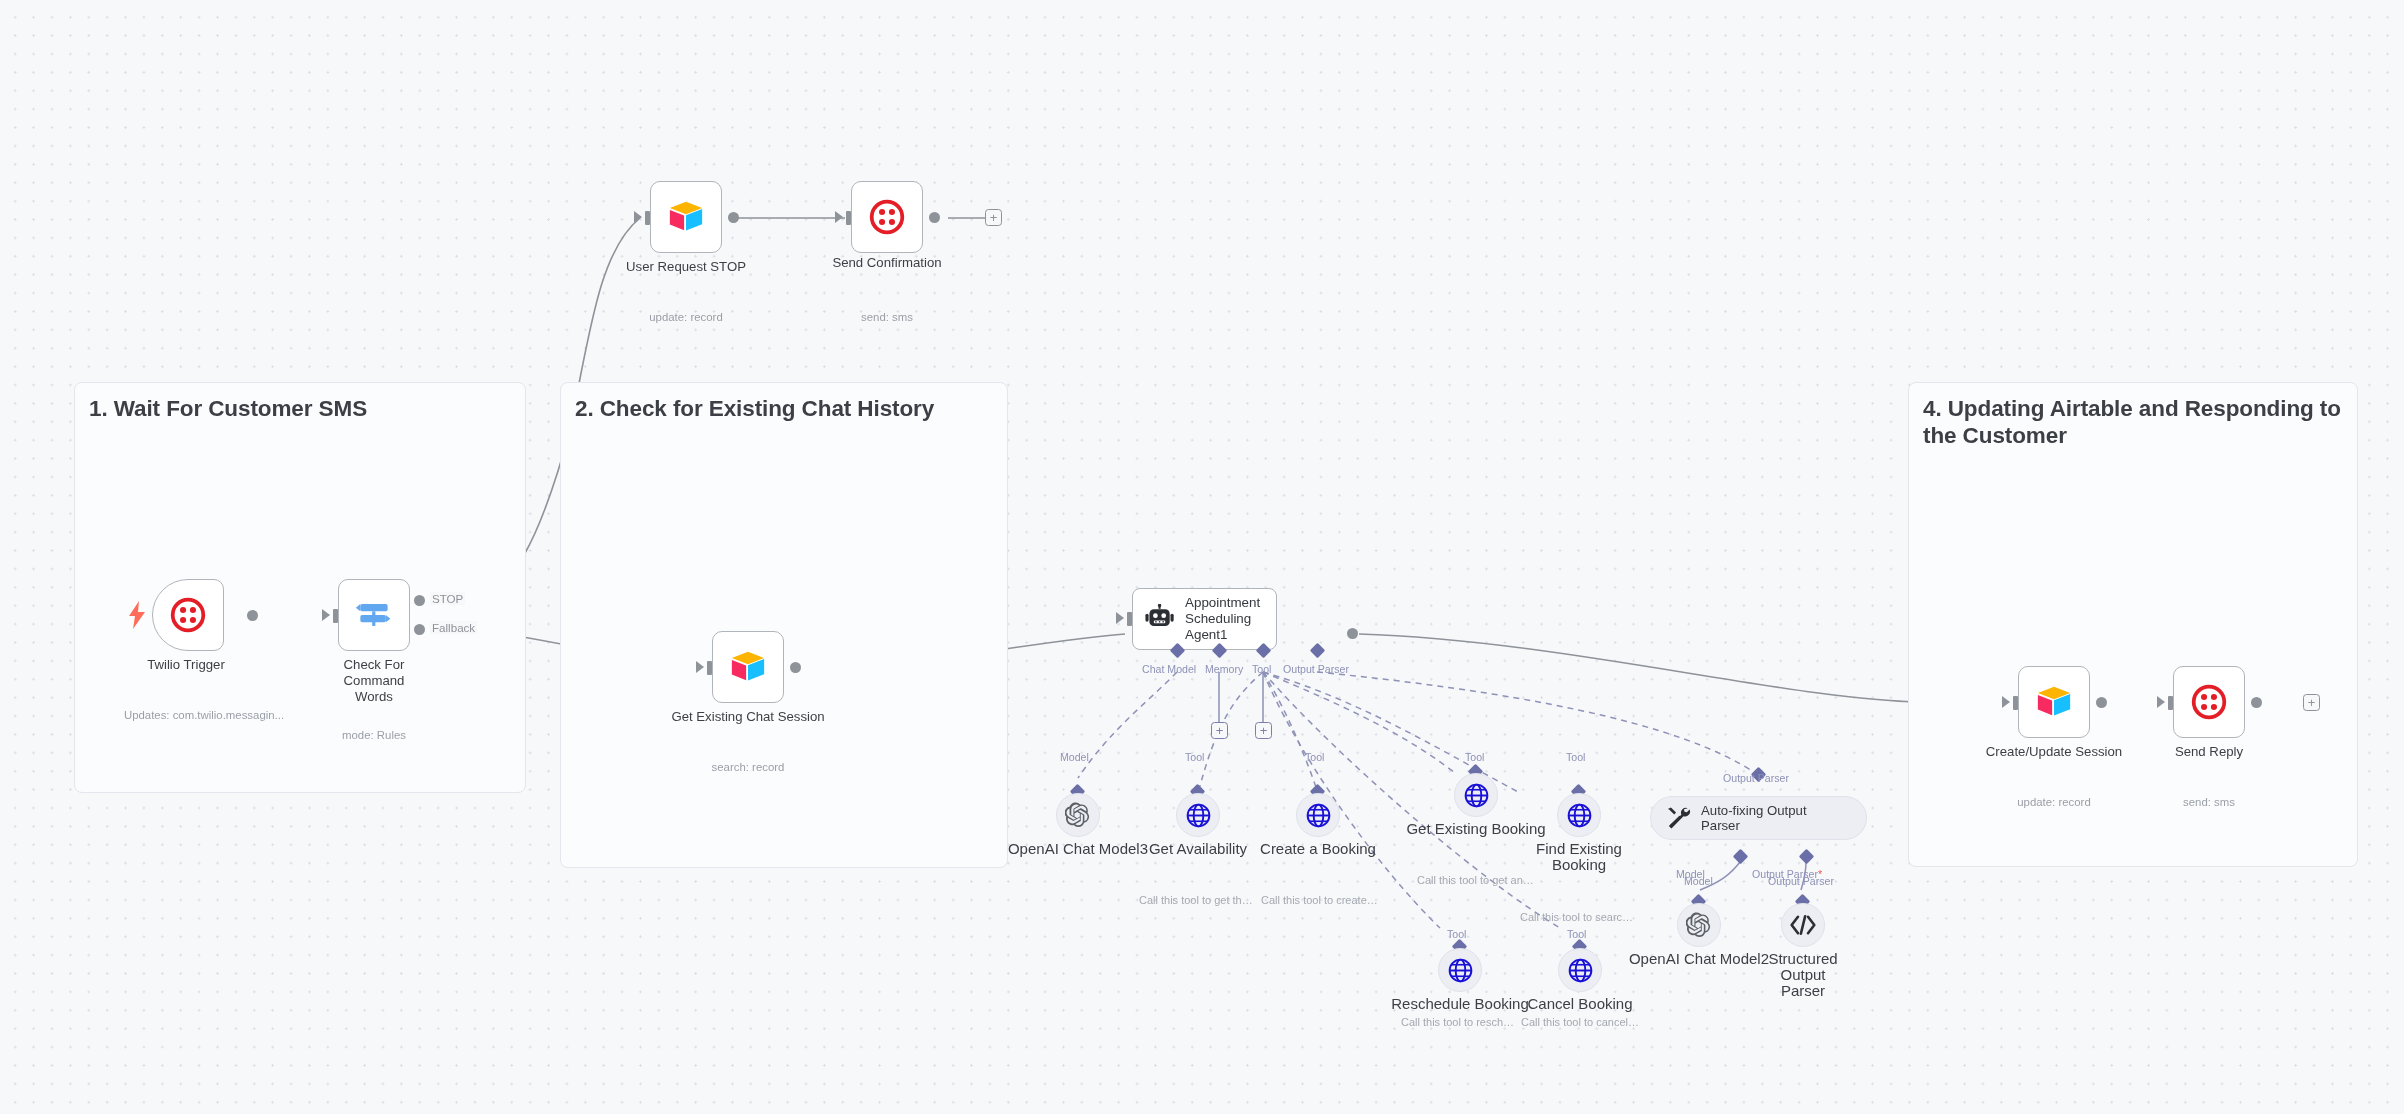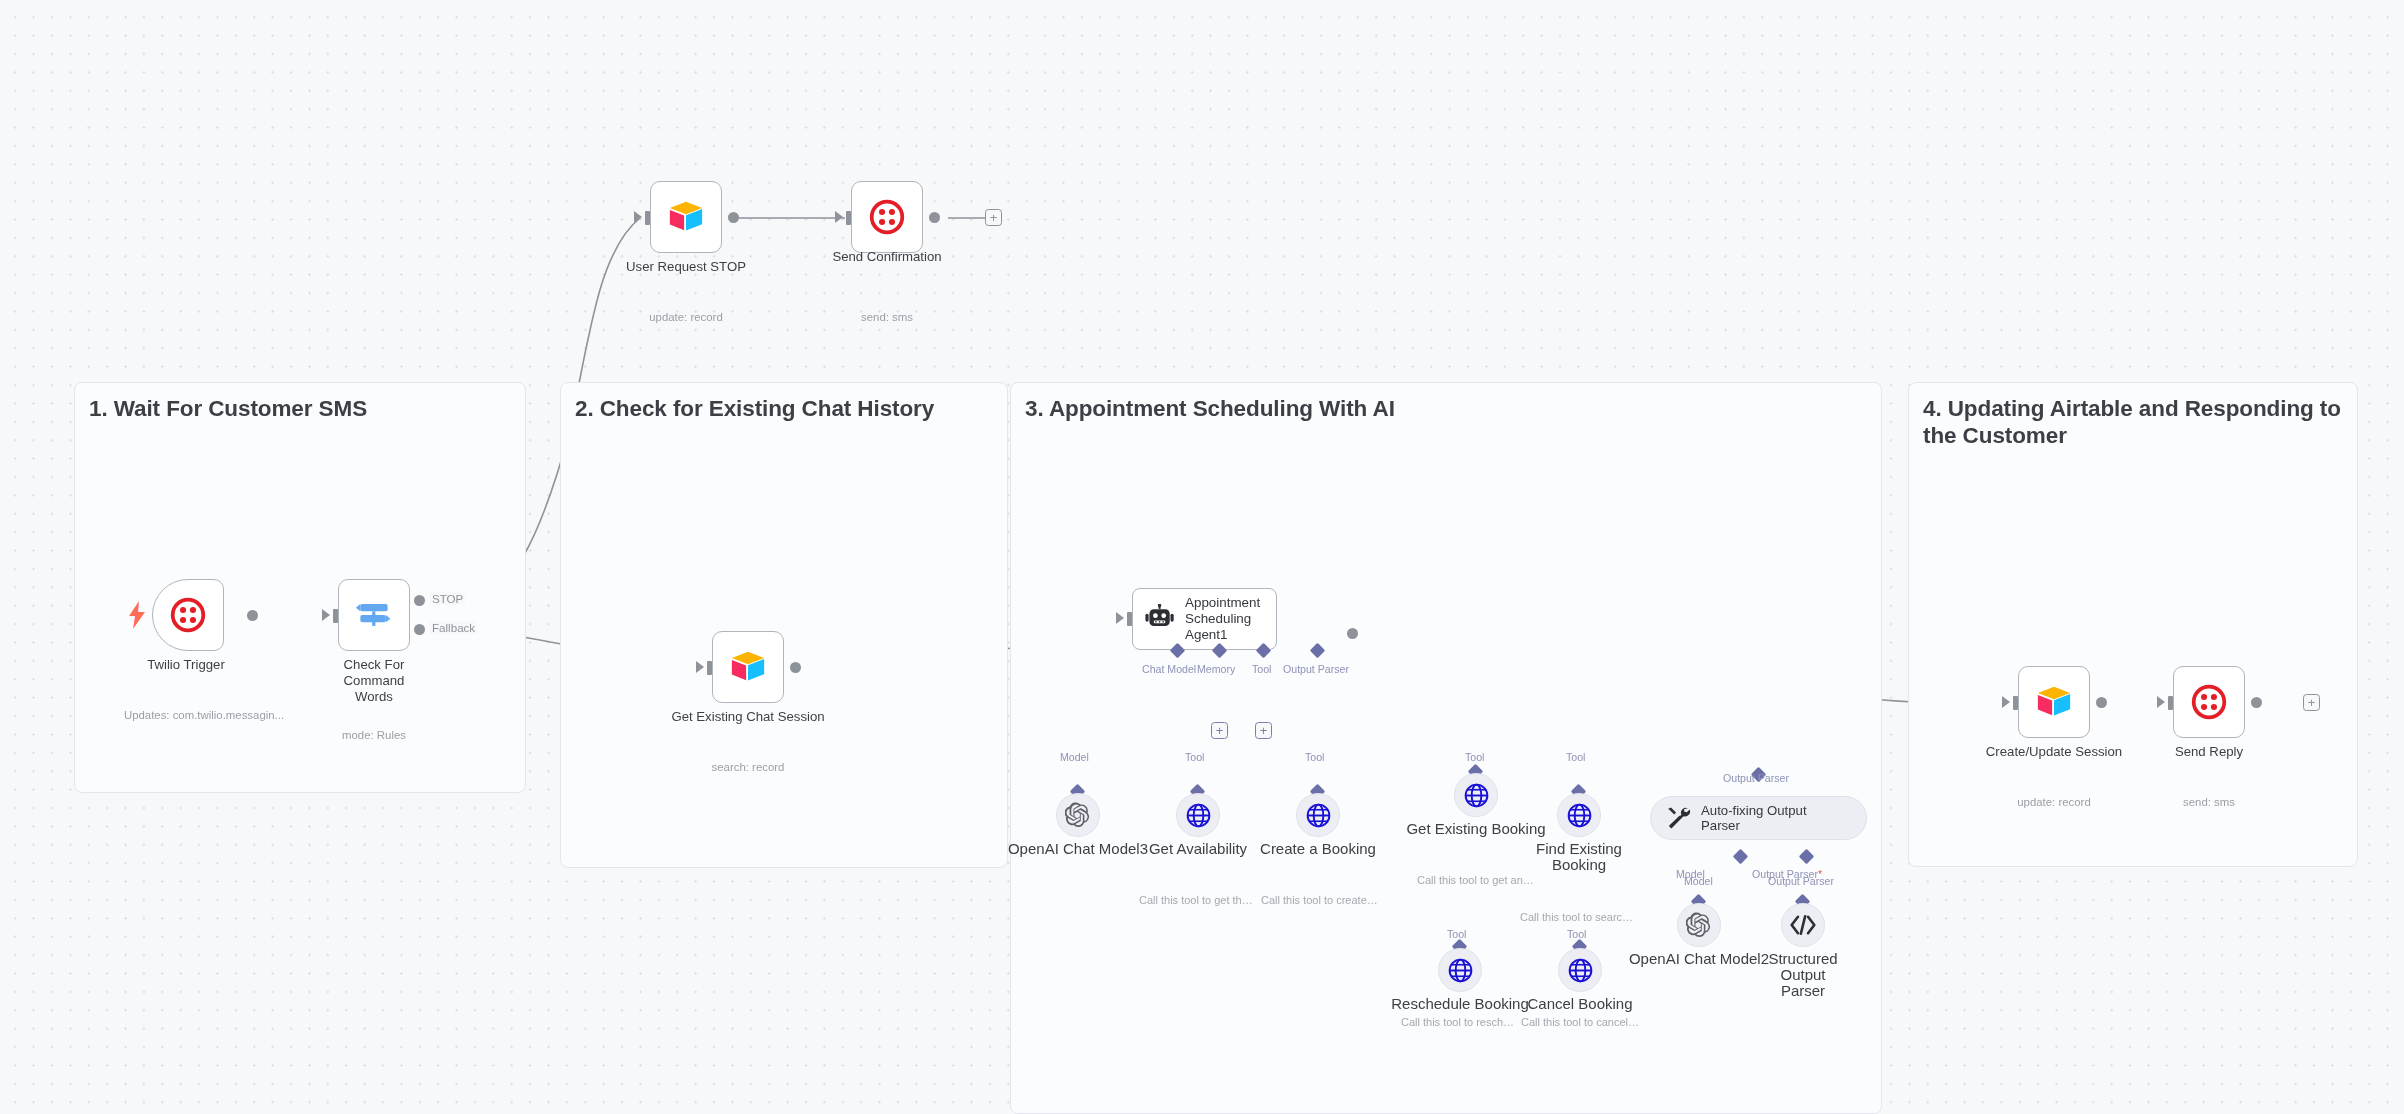--- a/index.html
+++ b/index.html
@@ -243,23 +243,20 @@
 
 
   <div class="group" style="left:74px; top:382px; width:452px; height:411px;">
     <div class="group-title">1. Wait For Customer SMS</div>
   </div>
 
   <div class="group" style="left:560px; top:382px; width:448px; height:486px;">
     <div class="group-title">2. Check for Existing Chat History</div>
   </div>
 
-  <div class="group" style="left:1010px; top:382px; width:872px; height:732px;">
-    <div class="group-title">3. Appointment Scheduling With AI</div>
-  </div>
 
   <div class="group" style="left:1908px; top:382px; width:450px; height:485px;">
     <div class="group-title">4. Updating Airtable and Responding to the Customer</div>
   </div>
 
   <div class="node" style="left:650px; top:181px;">
     <svg width="38" height="38" viewBox="0 0 40 40">
       <polygon points="20,4 37,10.5 20,17 3,10.5" fill="#FCB400"></polygon>
       <polygon points="20,18.2 37,11.6 37,27.5 20,34.2" fill="#18BFFF"></polygon>
       <polygon points="3,12.5 18,18.4 18,34 3,28" fill="#F82B60"></polygon>
@@ -278,21 +275,21 @@
       <circle cx="20" cy="20" r="17" fill="none" stroke="#E31E26" stroke-width="4.2"></circle>
       <circle cx="14.5" cy="14.5" r="3.4" fill="#E31E26"></circle>
       <circle cx="25.5" cy="14.5" r="3.4" fill="#E31E26"></circle>
       <circle cx="14.5" cy="25.5" r="3.4" fill="#E31E26"></circle>
       <circle cx="25.5" cy="25.5" r="3.4" fill="#E31E26"></circle>
     </svg>
   </div>
   <div class="in-bar" style="left:846px; top:211px;"></div>
   <div class="in-arrow" style="left:835px; top:211px;"></div>
   <div class="out-dot" style="left:929px; top:212px;"></div>
-  <div class="node-label" style="left:887px; top:249px;">Send Confirmation</div>
+  <div class="node-label" style="left:887px; top:255px;">Send Confirmation</div>
   <div class="node-sub" style="left:887px; top:279px;">send: sms</div>
   <div class="plus-btn" style="left:985px; top:209px;">+</div>
 
   <div class="bolt" style="left:128px; top:601px;">
     <svg width="18" height="28" viewBox="0 0 18 28">
         <polygon points="11,0 1,15 7,15 5,28 17,11 10,11" fill="#FF6D5A"></polygon>
       </svg>
   </div>
   <div class="node trigger" style="left:152px; top:579px;">
     <svg width="36" height="36" viewBox="0 0 40 40">
@@ -362,21 +359,21 @@
   </div>
   <div class="in-bar" style="left:1127px; top:612px;"></div>
   <div class="in-arrow" style="left:1116px; top:612px;"></div>
   <div class="out-dot" style="left:1347px; top:628px;"></div>
 
   <div class="diamond" style="left:1172px; top:645px;"></div>
   <div class="diamond" style="left:1214px; top:645px;"></div>
   <div class="diamond" style="left:1258px; top:645px;"></div>
   <div class="diamond" style="left:1312px; top:645px;"></div>
   <div class="conn-label" style="left:1142px; top:663px;">Chat Model</div>
-  <div class="conn-label" style="left:1197px; top:663px;">Memory</div>
+  <div class="conn-label" style="left:1197px; top:663px;padding-left:8px;">Memory</div>
   <div class="conn-label" style="left:1252px; top:663px;">Tool</div>
   <div class="conn-label" style="left:1283px; top:663px;">Output Parser</div>
   <div class="plus-btn sub" style="left:1211px; top:722px;">+</div>
   <div class="plus-btn sub" style="left:1255px; top:722px;">+</div>
 
   <div class="diamond" style="left:1072px; top:786px;"></div>
   <div class="conn-label" style="left:1060px; top:751px;">Model</div>
   <div class="subnode" style="left:1056px; top:793px;">
     <svg width="26" height="26" viewBox="0 0 28 28">
       <path d="M24.2 11.5a6.6 6.6 0 0 0-.6-5.5 6.8 6.8 0 0 0-7.3-3.2A6.7 6.7 0 0 0 5 4.9a6.6 6.6 0 0 0-4.4 3.2 6.7 6.7 0 0 0 .8 7.9 6.6 6.6 0 0 0 .6 5.5 6.8 6.8 0 0 0 7.3 3.2 6.6 6.6 0 0 0 5 2.2 6.7 6.7 0 0 0 6.3-4.6 6.6 6.6 0 0 0 4.4-3.2 6.7 6.7 0 0 0-.8-7.6zM14.3 25.1a5 5 0 0 1-3.2-1.2l.2-.1 5.3-3a.9.9 0 0 0 .4-.8v-7.4l2.2 1.3v6.1a5 5 0 0 1-4.9 5.1zM3.7 20.6a5 5 0 0 1-.6-3.4l.2.1 5.3 3a.9.9 0 0 0 .9 0l6.5-3.7v2.6l-5.4 3.1a5 5 0 0 1-6.9-1.7zM2.3 9.2a5 5 0 0 1 2.6-2.2v6.2a.9.9 0 0 0 .4.8l6.4 3.7-2.2 1.3-5.3-3.1a5 5 0 0 1-1.9-6.7zm18.4 4.3l-6.5-3.8 2.2-1.2 5.3 3a5 5 0 0 1-.8 9.1v-6.2a.9.9 0 0 0-.4-.8zM22.9 10l-.2-.1-5.2-3.1a.9.9 0 0 0-.9 0l-6.5 3.7V7.9l5.4-3.1a5 5 0 0 1 7.4 5.2zM9 15l-2.2-1.3V7.6a5 5 0 0 1 8.2-3.8l-.2.1-5.3 3a.9.9 0 0 0-.4.8zm1.2-2.6l2.9-1.7 2.9 1.7v3.3l-2.9 1.7-2.9-1.7z" fill="#5b5f66"></path>

